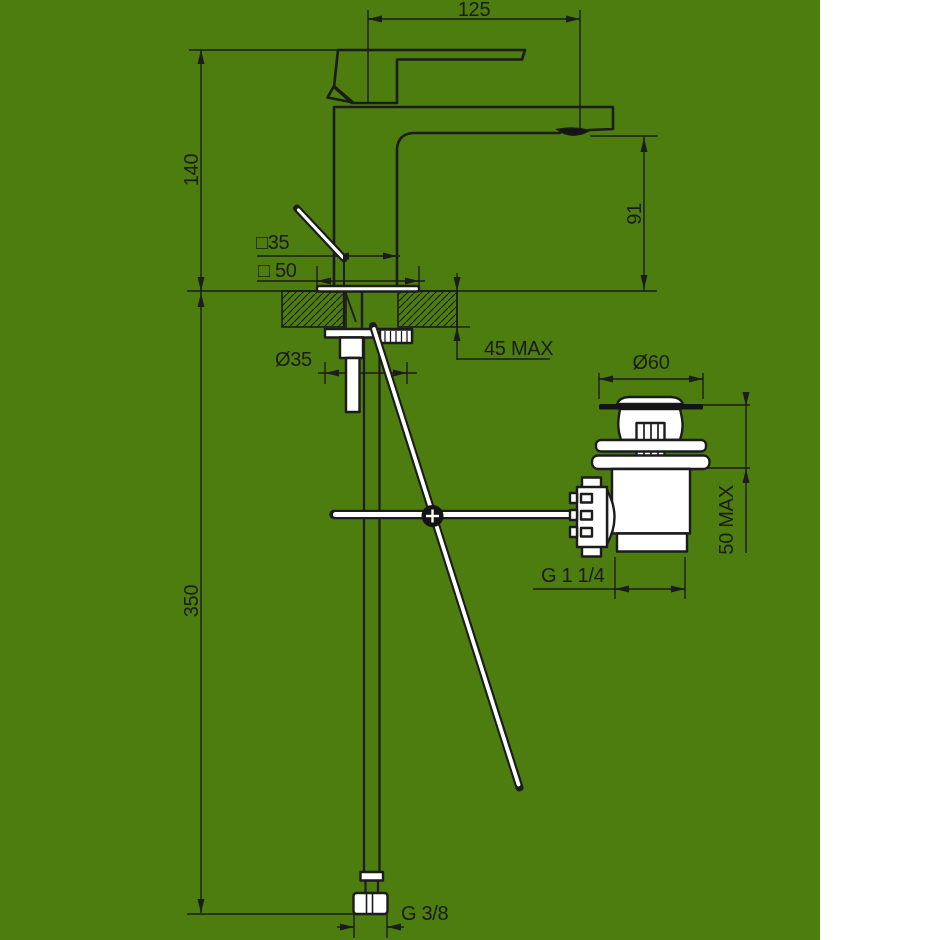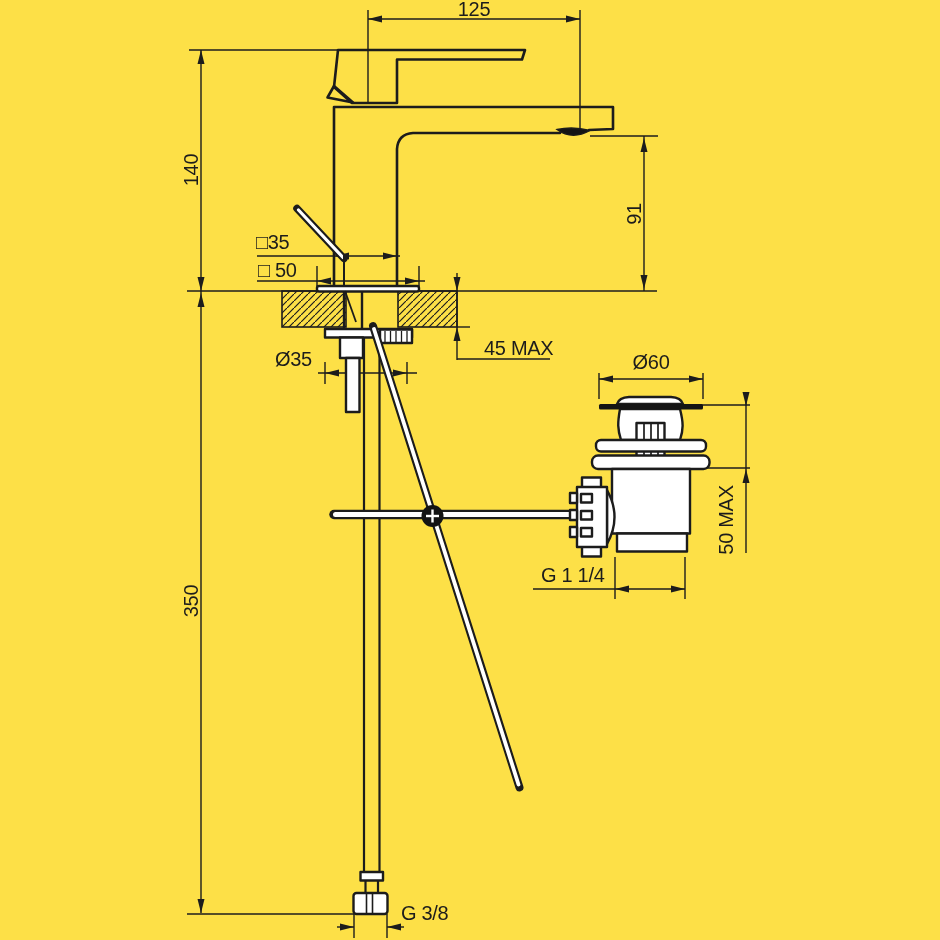--- a/index.html
+++ b/index.html
@@ -1,16 +1,16 @@
 <!DOCTYPE html>
 <html><head>
 <meta charset="utf-8">
 <style>
   html,body{margin:0;padding:0;background:#ffffff;}
-  .stage{position:relative;width:940px;height:940px;background:#fde047;overflow:hidden;}
+  .stage{position:relative;width:820px;height:940px;background:#4d7c0f;overflow:hidden;}
   .lbl{font-family:"Liberation Sans",sans-serif;font-size:20px;fill:#1c1c1c;letter-spacing:-0.3px;}
   .thin{stroke:#1c1c1c;stroke-width:1.4;fill:none;}
   .obj{stroke:#1c1c1c;stroke-width:2.6;fill:none;stroke-linecap:round;stroke-linejoin:round;}
   .objf{stroke:#1c1c1c;stroke-width:2.4;fill:#ffffff;stroke-linejoin:round;}
   .arr{fill:#1c1c1c;stroke:none;}
 </style>
 </head>
 <body>
 
 <div class="stage">

